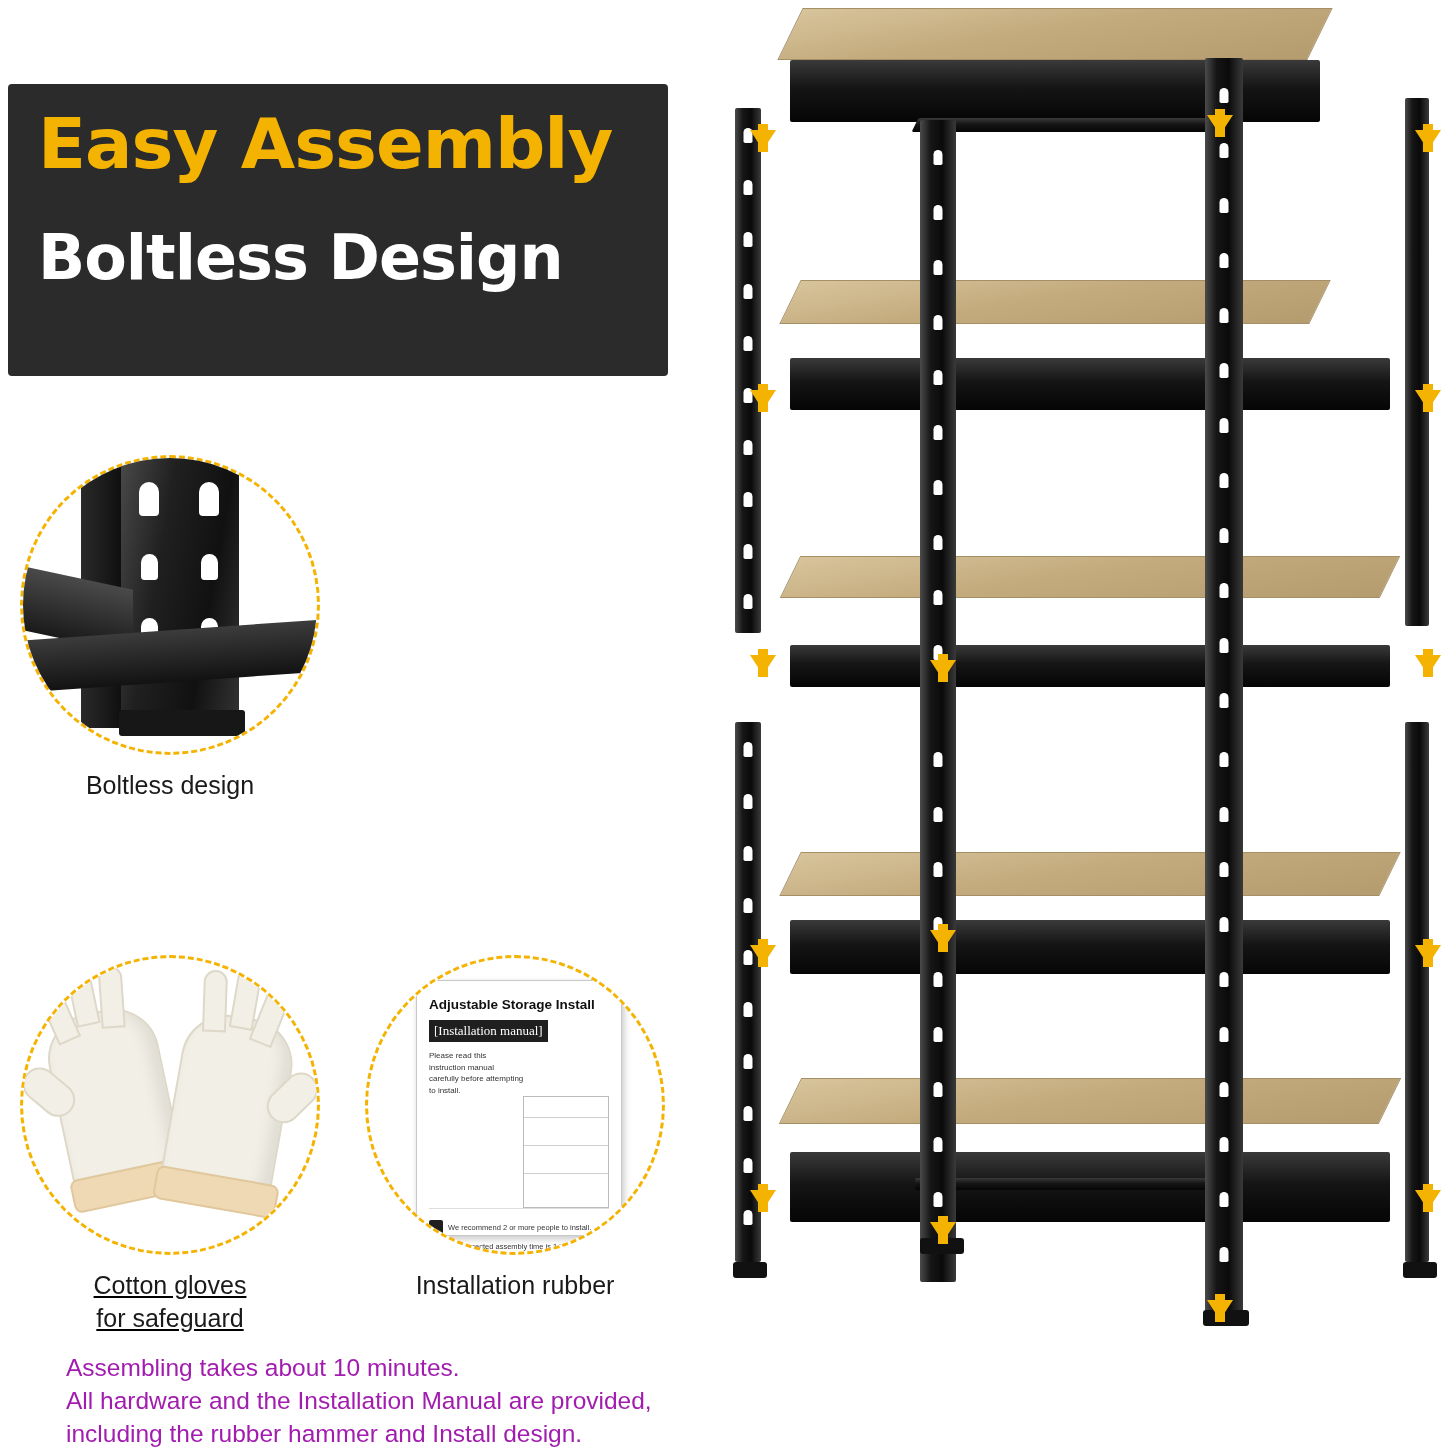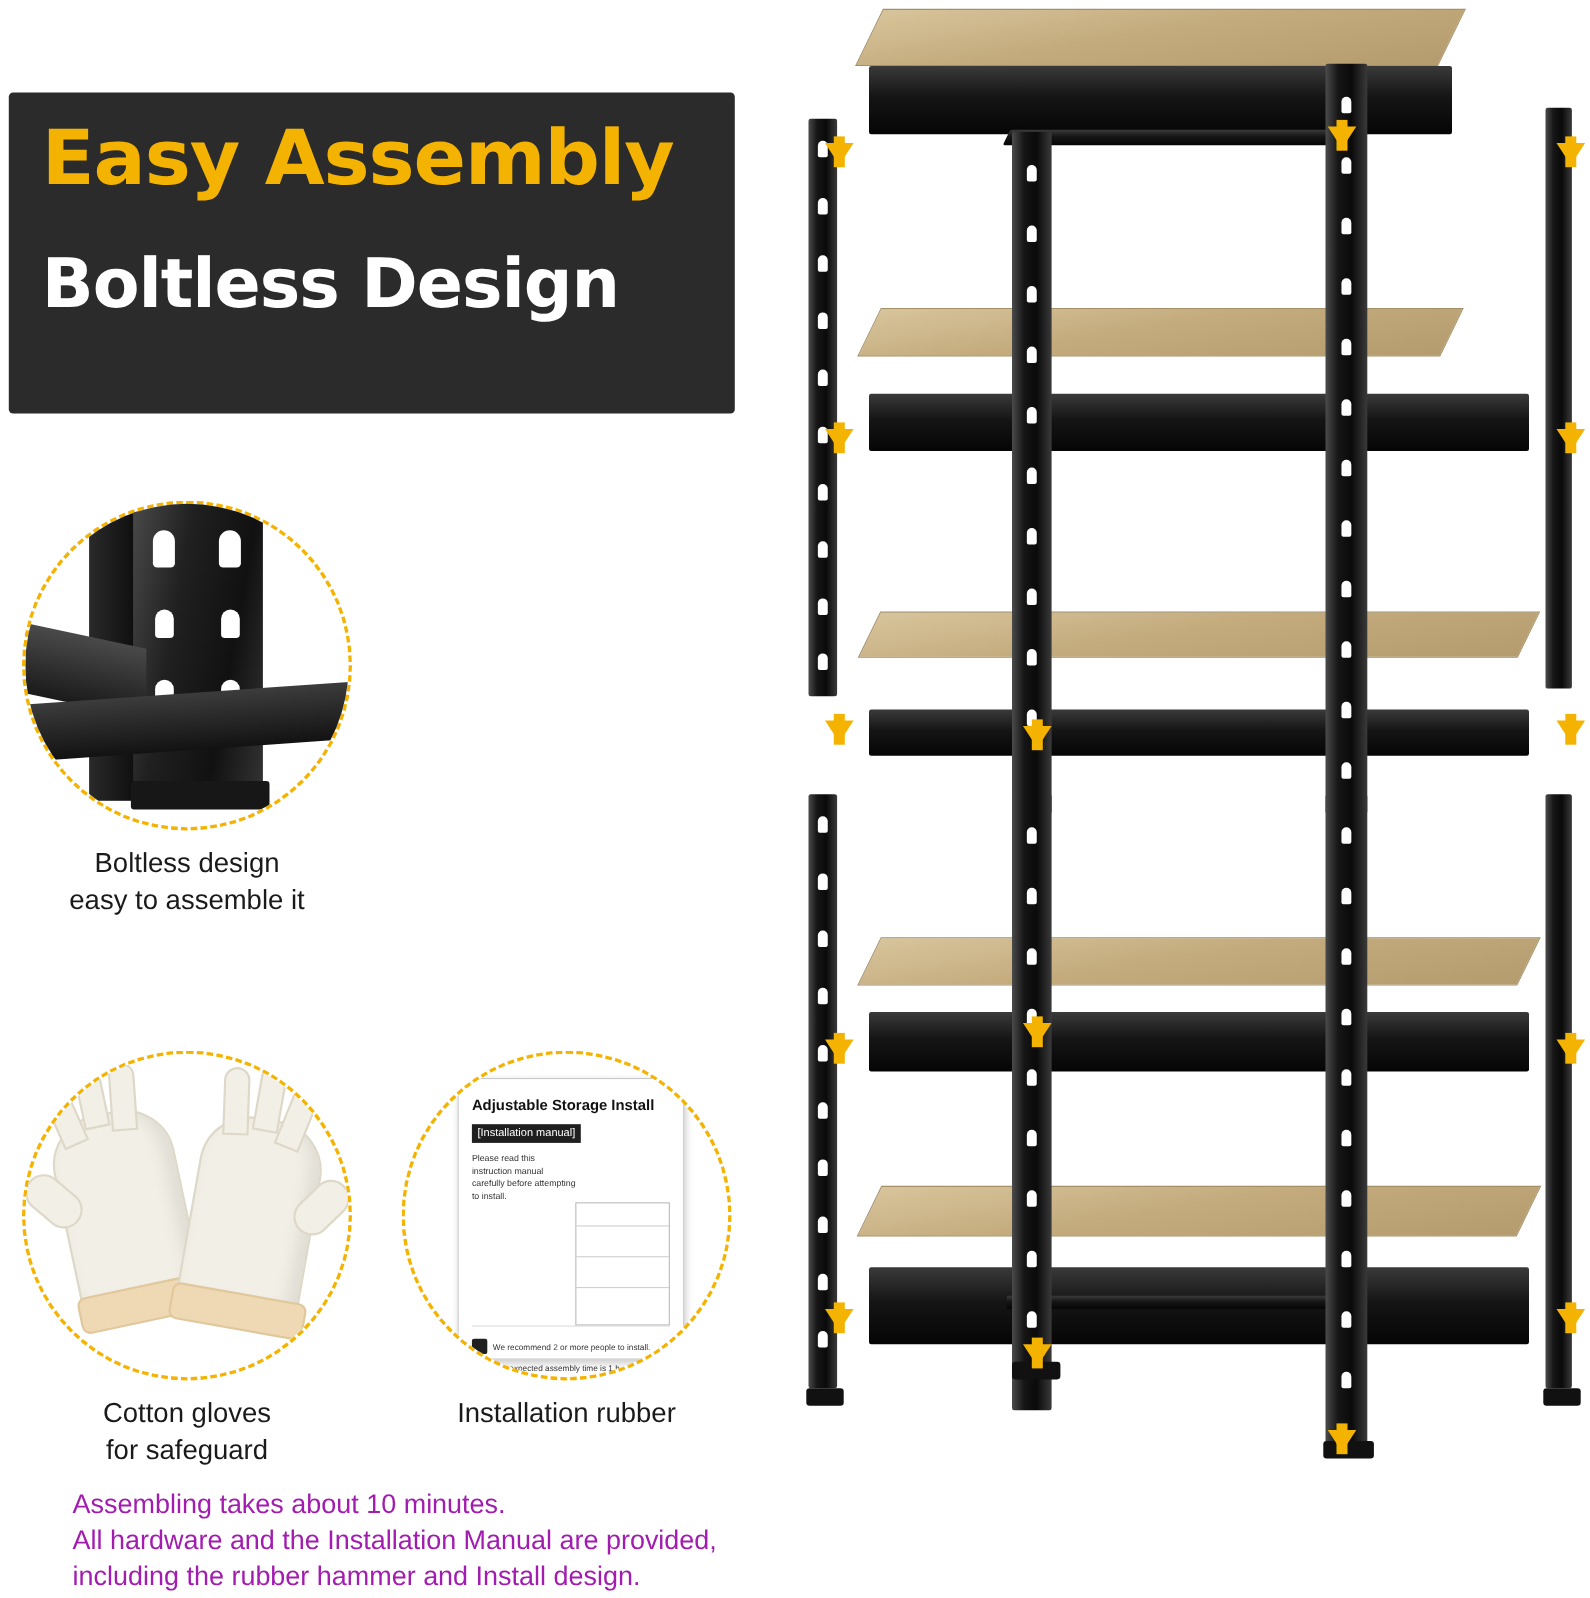--- a/index.html
+++ b/index.html
@@ -69,21 +69,21 @@
   .feature .caption {
     text-align: center;
     font-size: 25px;
     color: #1a1a1a;
     line-height: 1.32;
     margin-top: 14px;
   }
 
   #feat-boltless { left: 0px; top: 455px; }
   #feat-hammer   { left: 345px; top: 455px; }
-  #feat-gloves   { left: 0px; top: 955px; }
+  #feat-gloves   { left: 0px; top: 955px; text-decoration: underline; }
   #feat-manual   { left: 345px; top: 955px; }
 
   
   .bracket-wrap { position: absolute; inset: 0; }
   .post {
     position: absolute;
     left: 98px; top: -10px;
     width: 118px; height: 270px;
     background: linear-gradient(100deg,#4a4a4a 0%,#202020 35%,#111 70%,#333 100%);
     border-radius: 4px;
@@ -223,24 +223,25 @@
   }
   .manual h4 {
     margin: 2px 0 8px 0;
     font-size: 13.5px;
     color: #111;
     font-weight: bold;
   }
   .manual .sub {
     background: #1f1f1f;
     color: #fff;
-    font-size: 10px;
+    font-size: 13px;
     padding: 3px 5px;
     display: inline-block;
     margin-bottom: 8px;
+    font-family: Liberation Serif, serif;
   }
   .manual .body-text {
     font-size: 8px;
     color: #333;
     line-height: 1.45;
     width: 96px;
     float: left;
   }
   .manual .fig {
     float: right;
@@ -348,21 +349,20 @@
         <div class="slot small" style="left:178px; top:96px;"></div>
         <div class="slot small" style="left:118px; top:160px;"></div>
         <div class="slot small" style="left:178px; top:160px;"></div>
         <div class="beam2"></div>
         <div class="beam"></div>
         <div class="foot"></div>
       </div>
     </div>
     <div class="caption">
       <div>Boltless design</div>
-      <div>easy to assemble it</div>
     </div>
   </div>
 
   <div class="feature" id="feat-hammer">
   </div>
 
   <div class="feature" id="feat-gloves">
     <div class="circle">
       <div class="glove" style="left:34px; top:52px; transform: rotate(-12deg);">
         <div class="finger" style="left:6px;  top:-40px; transform: rotate(-12deg);"></div>

